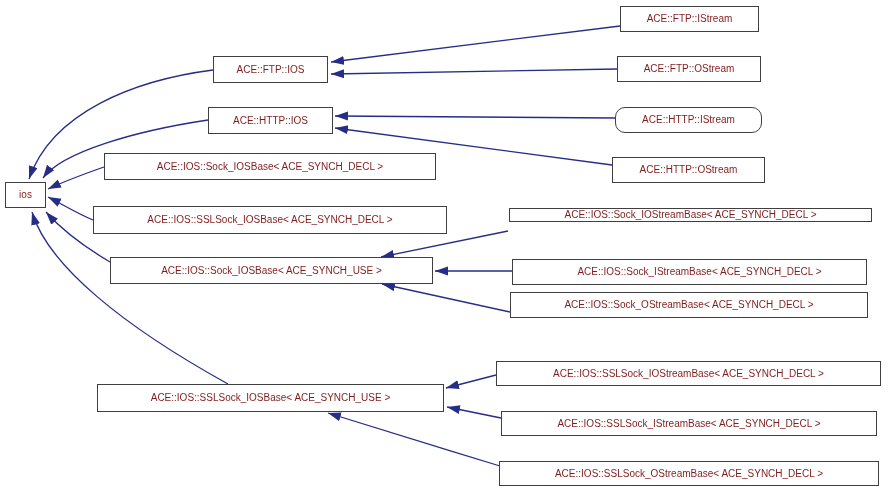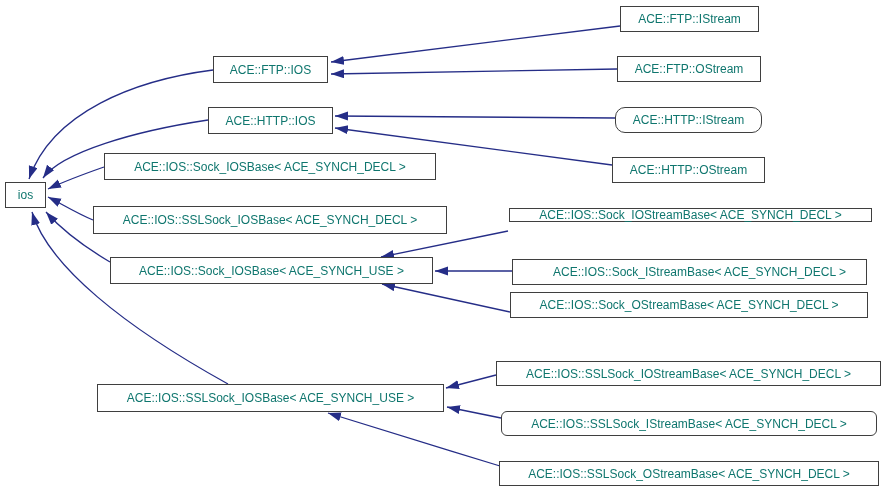--- a/index.html
+++ b/index.html
@@ -19,22 +19,22 @@
     position: absolute;
     left: 0;
     top: 0;
     pointer-events: none;
   }
   .node {
     position: absolute;
     box-sizing: border-box;
     background: #ffffff;
     border: 1.5px solid #3f3f3f;
-    color: #0f766e;
-    font-size: 12px;
+    color: #7f1d1d;
+    font-size: 10px;
     line-height: 1;
     display: flex;
     align-items: center;
     justify-content: center;
     white-space: nowrap;
     cursor: pointer;
     z-index: 2;
   }
   
   .n-ios                      { left: 5px;   top: 182px; width: 41px;  height: 26px; }
@@ -45,21 +45,21 @@
   .n-sock-iosbase-use         { left: 110px; top: 257px; width: 323px; height: 27px; }
   .n-sslsock-iosbase-use      { left: 97px;  top: 384px; width: 347px; height: 28px; }
   .n-ftp-istream              { left: 620px; top: 6px;   width: 139px; height: 26px; }
   .n-ftp-ostream              { left: 617px; top: 56px;  width: 144px; height: 26px; }
   .n-http-istream             { left: 615px; top: 107px; width: 147px; height: 26px; border-radius: 10px; }
   .n-http-ostream             { left: 612px; top: 157px; width: 153px; height: 26px; }
   .n-sock-iostreambase-decl   { left: 509px; top: 208px; width: 363px; height: 14px; }
   .n-sock-istreambase-decl    { left: 512px; top: 259px; width: 355px; height: 26px; padding-left: 20px; }
   .n-sock-ostreambase-decl    { left: 510px; top: 292px; width: 358px; height: 26px; }
   .n-sslsock-iostreambase-decl{ left: 496px; top: 361px; width: 385px; height: 25px; }
-  .n-sslsock-istreambase-decl { left: 501px; top: 411px; width: 376px; height: 25px; border-radius: 6px; }
+  .n-sslsock-istreambase-decl { left: 501px; top: 411px; width: 376px; height: 25px; }
   .n-sslsock-ostreambase-decl { left: 499px; top: 461px; width: 380px; height: 25px; }
   .edge {
     fill: none;
     stroke: #252d87;
     stroke-width: 1.3px;
   }
 </style>
 </head>
 <body>
 

